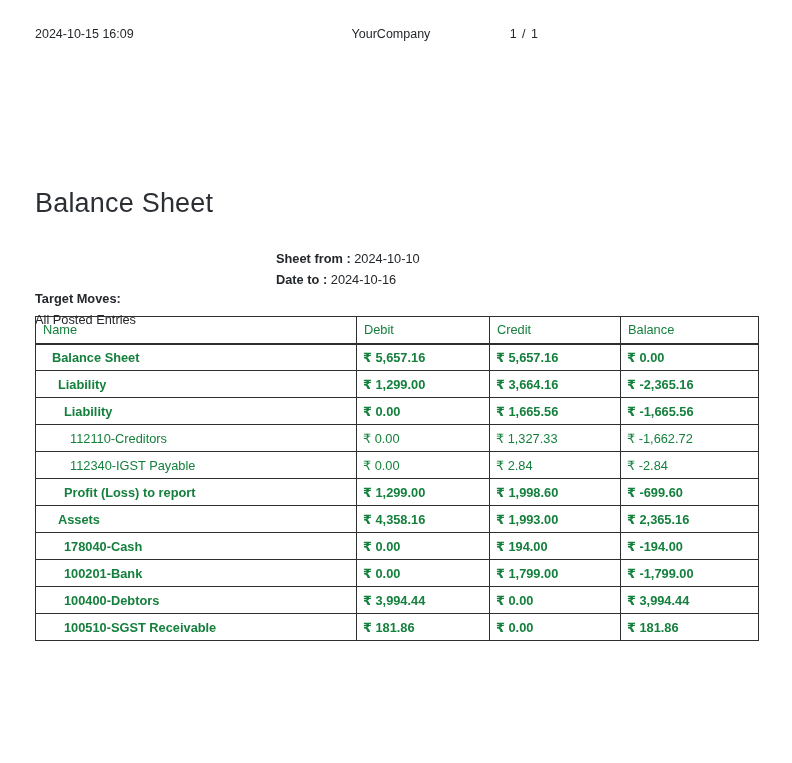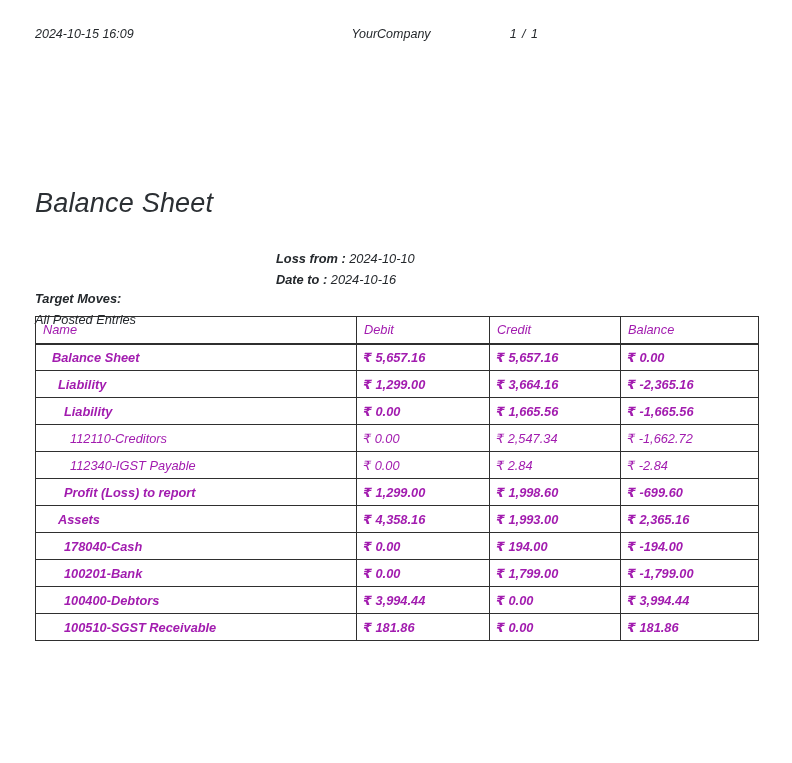--- a/index.html
+++ b/index.html
@@ -4,21 +4,21 @@
 <style>
   * { margin: 0; padding: 0; box-sizing: border-box; }
   html, body { background: #ffffff; }
   body {
     width: 792px; height: 763px;
     font-family: "Liberation Sans", "DejaVu Sans", sans-serif;
     color: #212529;
     position: relative;
     overflow: hidden;
   }
-  .page { position: relative; width: 792px; height: 614px; background: #ffffff; font-style: italic; }
+  .page { position: relative; width: 792px; height: 614px; background: #ffffff; }
 
   
   .top-header {
     position: absolute; top: 27px; left: 35px; right: 45px;
     display: flex; align-items: baseline;
     font-size: 12.5px; color: #24282c;
   }
   .top-header .left  { flex: 1; text-align: left; }
   .top-header .center{ flex: 1; text-align: center; }
   .top-header .right { flex: 1; letter-spacing: 1px; }
@@ -37,21 +37,21 @@
   }
   .meta-col-a { position: absolute; left: 0; top: 0; }
   .meta-col-b { position: absolute; left: 241px; top: 0; }
   .meta .lbl { font-weight: 700; margin-top: 40px; }
 
   
   table.report-table {
     position: absolute; top: 316px; left: 35px;
     width: 723px;
     border-collapse: collapse;
-    font-size: 12.8px; color: #a21caf;
+    font-size: 12.8px; color: #15803d;
     table-layout: fixed;
   }
   .report-table th, .report-table td {
     border: 1px solid #2f2f2f;
     height: 27px;
     padding: 0 6px;
     text-align: left;
     vertical-align: middle;
     white-space: nowrap;
     overflow: hidden;
@@ -76,21 +76,21 @@
 
   <h1 class="report-title">Balance Sheet</h1>
 
   <div class="meta">
     <div class="meta-col-a">
       <div class="lbl">Target Moves:</div>
       <div>All Posted Entries</div>
     </div>
     <div class="meta-col-b">
       <div>
-        <span class="lbl">Loss from :</span>
+        <span class="lbl">Sheet from :</span>
         <span>2024-10-10</span>
       </div>
       <div>
         <span class="lbl">Date to :</span>
         <span>2024-10-16</span>
       </div>
     </div>
   </div>
 
   <table class="report-table">
@@ -123,21 +123,21 @@
         </tr>
         <tr class="bold">
           <td style="padding-left: 28px;">Liability</td>
           <td>₹ 0.00</td>
           <td>₹ 1,665.56</td>
           <td>₹ -1,665.56</td>
         </tr>
         <tr>
           <td style="padding-left: 34px;">112110-Creditors</td>
           <td>₹ 0.00</td>
-          <td>₹ 2,547.34</td>
+          <td>₹ 1,327.33</td>
           <td>₹ -1,662.72</td>
         </tr>
         <tr>
           <td style="padding-left: 34px;">112340-IGST Payable</td>
           <td>₹ 0.00</td>
           <td>₹ 2.84</td>
           <td>₹ -2.84</td>
         </tr>
         <tr class="bold">
           <td style="padding-left: 28px;">Profit (Loss) to report</td>

